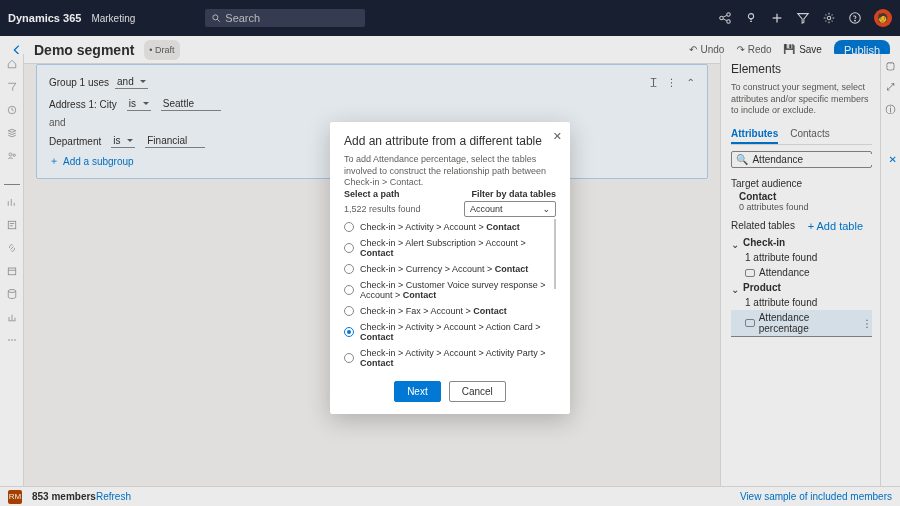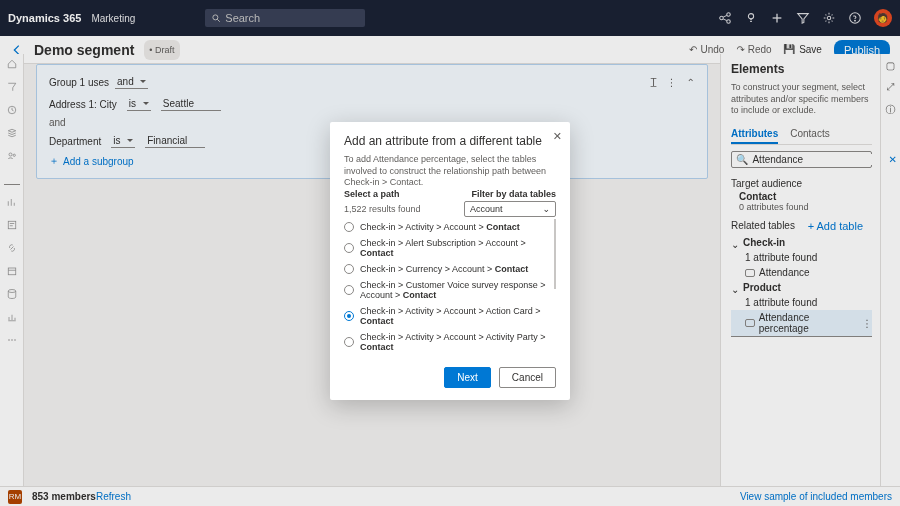--- a/index.html
+++ b/index.html
@@ -35,21 +35,21 @@
   .sel{border:none;border-bottom:1px solid #8a8886;background:transparent;font-size:10px;padding:1px 14px 1px 2px;appearance:none;position:relative;color:#323130}
   .selwrap{position:relative;display:inline-block}
   .selwrap::after{content:"";position:absolute;right:2px;top:5px;border:3px solid transparent;border-top-color:#605e5c}
   .grouphead .tools{margin-left:auto;display:flex;gap:10px;color:#605e5c}
   .condrow{display:flex;align-items:center;gap:10px;font-size:10px;margin:6px 0}
   .txt{border:none;border-bottom:1px solid #8a8886;background:transparent;font-size:10px;padding:1px 2px;width:60px;color:#323130}
   .and-chip{font-size:10px;color:#605e5c}
   .addsub{display:flex;align-items:center;gap:4px;color:#0078d4;font-size:10px;margin-top:6px}
   
   .side{width:180px;border-left:1px solid #e1dfdd;background:#fff;padding:8px 10px;font-size:10px;position:relative}
-  .side h3{font-size:12px;font-weight:700;margin-bottom:6px}
+  .side h3{font-size:12px;font-weight:400;margin-bottom:6px}
   .side .desc{font-size:9px;color:#605e5c;line-height:1.3;margin-bottom:8px}
   .tabs{display:flex;gap:12px;border-bottom:1px solid #e1dfdd;font-size:10px;margin-bottom:6px}
   .tab{padding:3px 0;color:#605e5c}
   .tab.active{color:#0078d4;border-bottom:2px solid #0078d4;font-weight:600}
   .s-search{display:flex;align-items:center;border:1px solid #8a8886;border-radius:2px;padding:2px 4px;gap:4px;color:#0078d4;margin-bottom:10px}
   .s-search input{border:none;outline:none;flex:1;font-size:10px;color:#323130}
   .sect-label{font-weight:400;font-size:10px;margin:6px 0 2px}
   .mini{color:#605e5c;font-size:9px}
   .addtable{color:#0078d4;font-size:11px;position:absolute;right:9px}
   .tree{margin-top:4px}
@@ -75,21 +75,21 @@
   .mcols>div:first-child{flex:1}
   .filter-dd{border:1px solid #8a8886;border-radius:2px;width:92px;height:16px;display:flex;align-items:center;justify-content:space-between;padding:0 5px;font-size:9px;font-weight:400;color:#323130}
   .results{font-size:9px;color:#605e5c;margin-bottom:6px}
   .paths{max-height:150px;overflow:hidden;position:relative}
   .path{display:flex;align-items:center;gap:6px;font-size:9px;padding:3px 0;color:#323130}
   .radio{width:10px;height:10px;border:1px solid #8a8886;border-radius:50%;flex-shrink:0;position:relative}
   .radio.on{border-color:#0078d4}
   .radio.on::after{content:"";position:absolute;inset:2px;background:#0078d4;border-radius:50%}
   .path b{font-weight:600}
   .scrollthumb{position:absolute;right:0;top:0;width:2px;height:70px;background:#c8c6c4}
-  .modal-actions{display:flex;justify-content:flex-end;gap:8px;margin-top:12px}
+  .modal-actions{display:flex;justify-content:center;gap:8px;margin-top:12px}
   .btn{font-size:10px;padding:4px 12px;border-radius:2px;border:1px solid #8a8886;background:#fff}
   .btn.primary{background:#0078d4;border-color:#0078d4;color:#fff}
   svg{display:block}
 </style>
 </head>
 <body>
 
 <div class="topbar">
   <span class="brand">Dynamics 365</span>
   <span class="brand-sub">Marketing</span>
@@ -357,20 +357,24 @@
       </div>
       <div class="path">
         <span class="radio"></span>
         <span>Check-in &gt; Currency &gt; Account &gt; <b>Contact</b></span>
       </div>
       <div class="path">
         <span class="radio"></span>
         <span>Check-in &gt; Customer Voice survey response &gt; Account &gt; <b>Contact</b></span>
       </div>
       <div class="path">
+        <span class="radio"></span>
+        <span>Check-in &gt; Fax &gt; Account &gt; <b>Contact</b></span>
+      </div>
+      <div class="path">
         <span class="radio on"></span>
         <span>Check-in &gt; Activity &gt; Account &gt; Action Card &gt; <b>Contact</b></span>
       </div>
       <div class="path">
         <span class="radio"></span>
         <span>Check-in &gt; Activity &gt; Account &gt; Activity Party &gt; <b>Contact</b></span>
       </div>
     </div>
   <div class="modal-actions">
     <span class="btn primary">Next</span>

